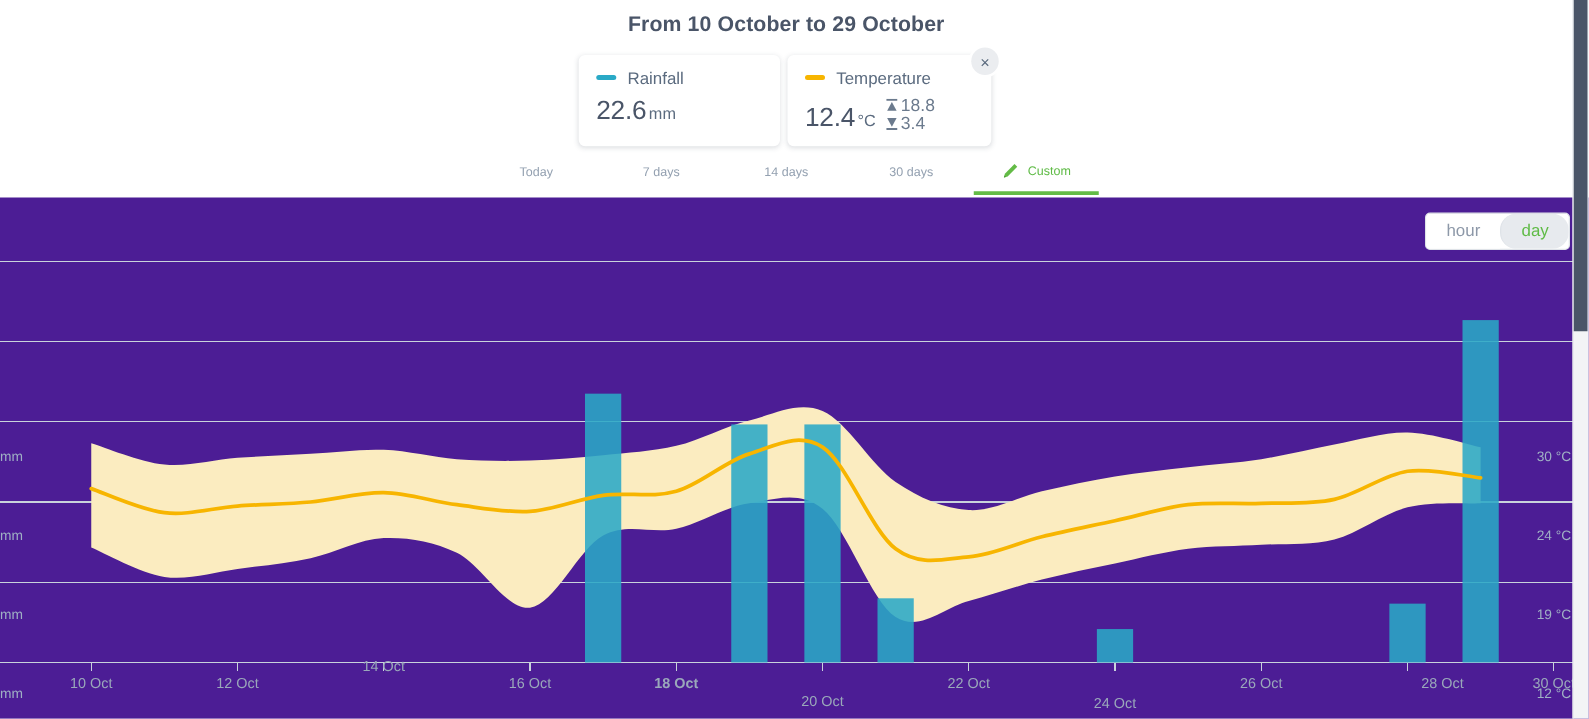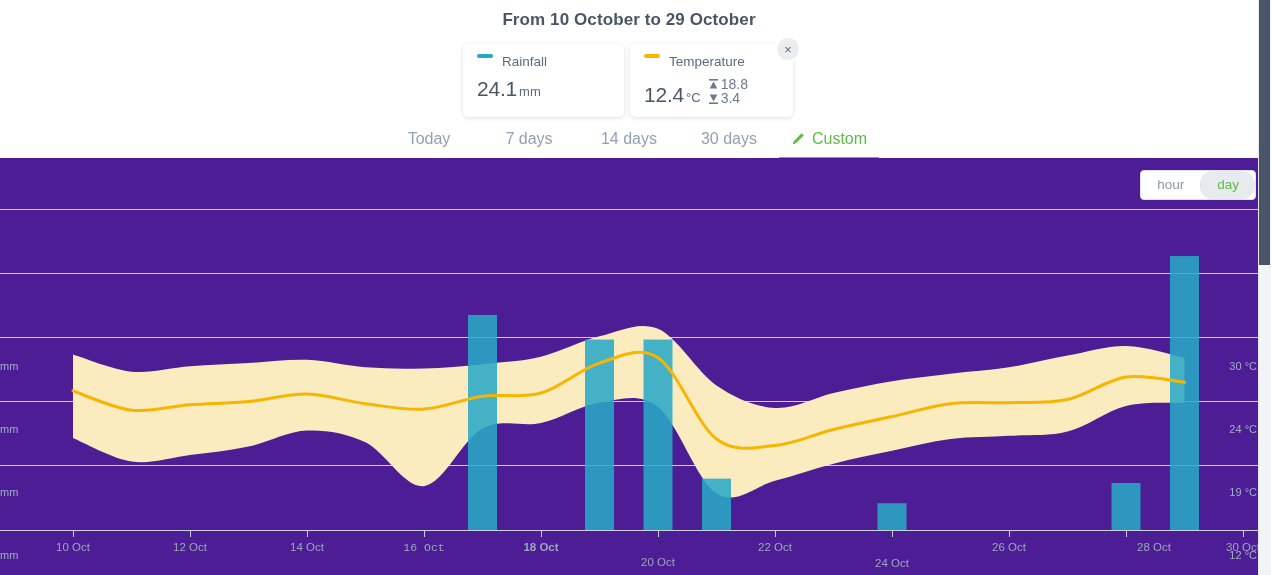--- a/index.html
+++ b/index.html
@@ -27,21 +27,21 @@
   .cards { position: absolute; left: 463px; top: 44px; display: flex; gap: 6px; }
   .card {
     background: #ffffff;
     border-radius: 5px;
     box-shadow: 0 1px 4px rgba(60,70,90,.18);
     padding: 10px 14px 11px 14px;
     min-height: 62px;
   }
   .card-rain { width: 161px; }
   .card-temp { width: 163px; }
-  .card-head { display: flex; align-items: flex-start; gap: 9px; height: 16px; }
+  .card-head { display: flex; align-items: center; gap: 9px; height: 16px; }
   .legend-dash { width: 16px; height: 4px; border-radius: 2px; display: inline-block; }
   .dash-rain { background: #2aa9c6; }
   .dash-temp { background: #f7b500; }
   .card-head-label { font-size: 13.5px; color: #5b6b7f; }
   .card-value-row { display: flex; align-items: flex-end; gap: 8px; margin-top: 8px; }
   .card-value { font-size: 21px; color: #4a5568; line-height: 1; letter-spacing: -.2px; }
   .card-unit { font-size: 13px; color: #5b6b7f; margin-left: 2px; }
   .minmax { display: flex; flex-direction: column; gap: 1px; padding-bottom: 1px; }
   .mm-row { display: flex; align-items: center; gap: 3px; font-size: 14px; color: #6b7a8d; line-height: 13px; }
   .mm-icon { width: 9px; height: 11px; display: inline-block; position: relative; }
@@ -56,21 +56,21 @@
     box-shadow: 0 0 0 2px #fff;
   }
 
   
   .tabs {
     position: absolute; left: 0; top: 126px; width: 1258px;
     display: flex; justify-content: center; align-items: flex-end; gap: 0;
   }
   .tab {
     padding: 4px 0 9px 0; width: 100px; text-align: right;
-    font-size: 16px; color: #93a0b0; cursor: pointer;
+    font-size: 10px; color: #93a0b0; cursor: pointer;
     border-bottom: 3px solid transparent; background: none;
     display: flex; align-items: center; justify-content: center; gap: 7px;
   }
   .tab.active { color: #5fbb46; border-bottom-color: #63bb46; }
   .pencil-icon { display: inline-block; width: 14px; height: 14px; }
 
   
   .chart-area {
     position: absolute; left: 0; top: 158px; width: 1271px; height: 417px;
     background: #4c1d95;
@@ -121,21 +121,21 @@
 
     <div class="cards">
 
       <div class="card card-rain">
         <div class="card-head">
           <span class="legend-dash dash-rain"></span>
           <span class="card-head-label">Rainfall</span>
         </div>
         <div class="card-value-row">
           <div>
-            <span class="card-value">24.1</span><span class="card-unit">mm</span>
+            <span class="card-value">22.6</span><span class="card-unit">mm</span>
           </div>
         </div>
       </div>
 
       <div class="card card-temp">
         <div class="card-head">
           <span class="legend-dash dash-temp"></span>
           <span class="card-head-label">Temperature</span>
         </div>
         <div class="card-value-row">
@@ -253,22 +253,22 @@
       <div class="ax-label ax-right" style="top:202px">30 °C</div>
       <div class="ax-label ax-right" style="top:265px">24 °C</div>
       <div class="ax-label ax-right" style="top:328px">19 °C</div>
       <div class="ax-label ax-right" style="top:391px">12 °C</div>
 
     </div>
 
     <div id="xaxis">
         <div class="x-label" style="left: 73px; top: 383px;">10 Oct</div>
         <div class="x-label" style="left: 190px; top: 383px;">12 Oct</div>
-        <div class="x-label" style="left: 307px; top: 383px;">14 Oct</div>
-        <div class="x-label" style="left: 424px; top: 383px; font-family: Liberation Mono, monospace;">16 Oct</div>
+        <div class="x-label" style="left: 307px; top: 370px;">14 Oct</div>
+        <div class="x-label" style="left: 424px; top: 383px;">16 Oct</div>
         <div class="x-label" style="left: 541px; top: 383px; font-weight: bold;">18 Oct</div>
         <div class="x-label" style="left: 658px; top: 398px;">20 Oct</div>
         <div class="x-label" style="left: 775px; top: 383px;">22 Oct</div>
         <div class="x-label" style="left: 892px; top: 383px; margin-top: 16px;">24 Oct</div>
         <div class="x-label" style="left: 1009px; top: 383px;">26 Oct</div>
         <div class="x-label" style="left: 1126px; top: 383px; margin-left: 28px;">28 Oct</div>
         <div class="x-label" style="left: 1243px; top: 383px;">30 Oct</div>
       </div>
   </div>
 

